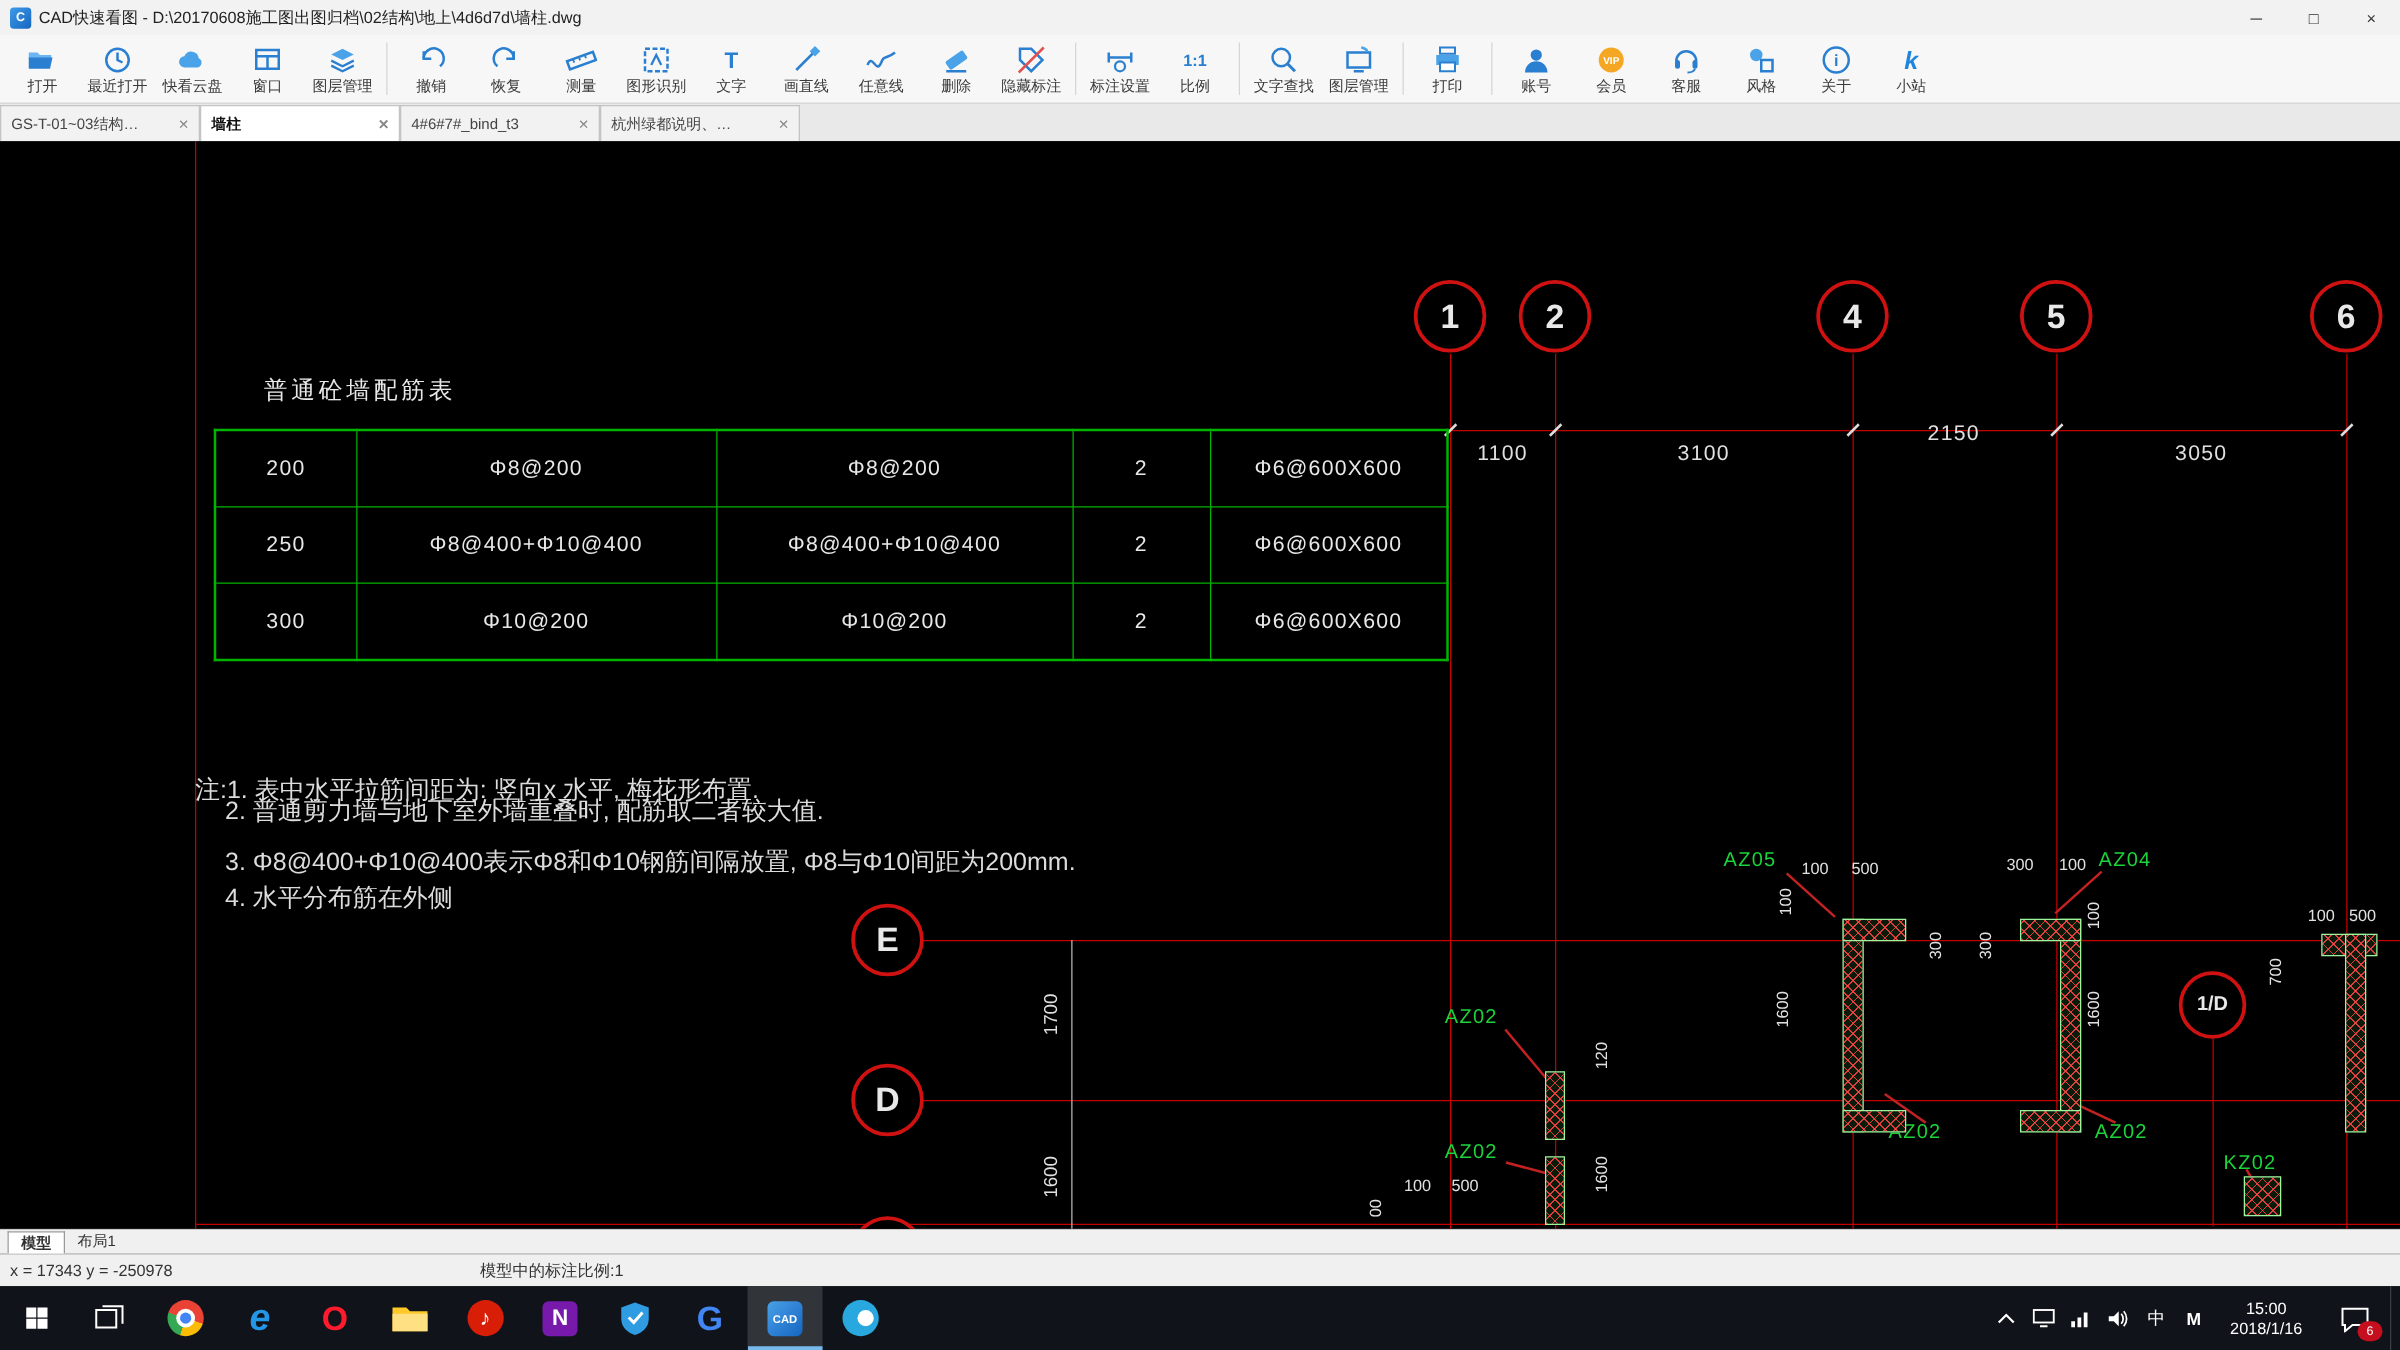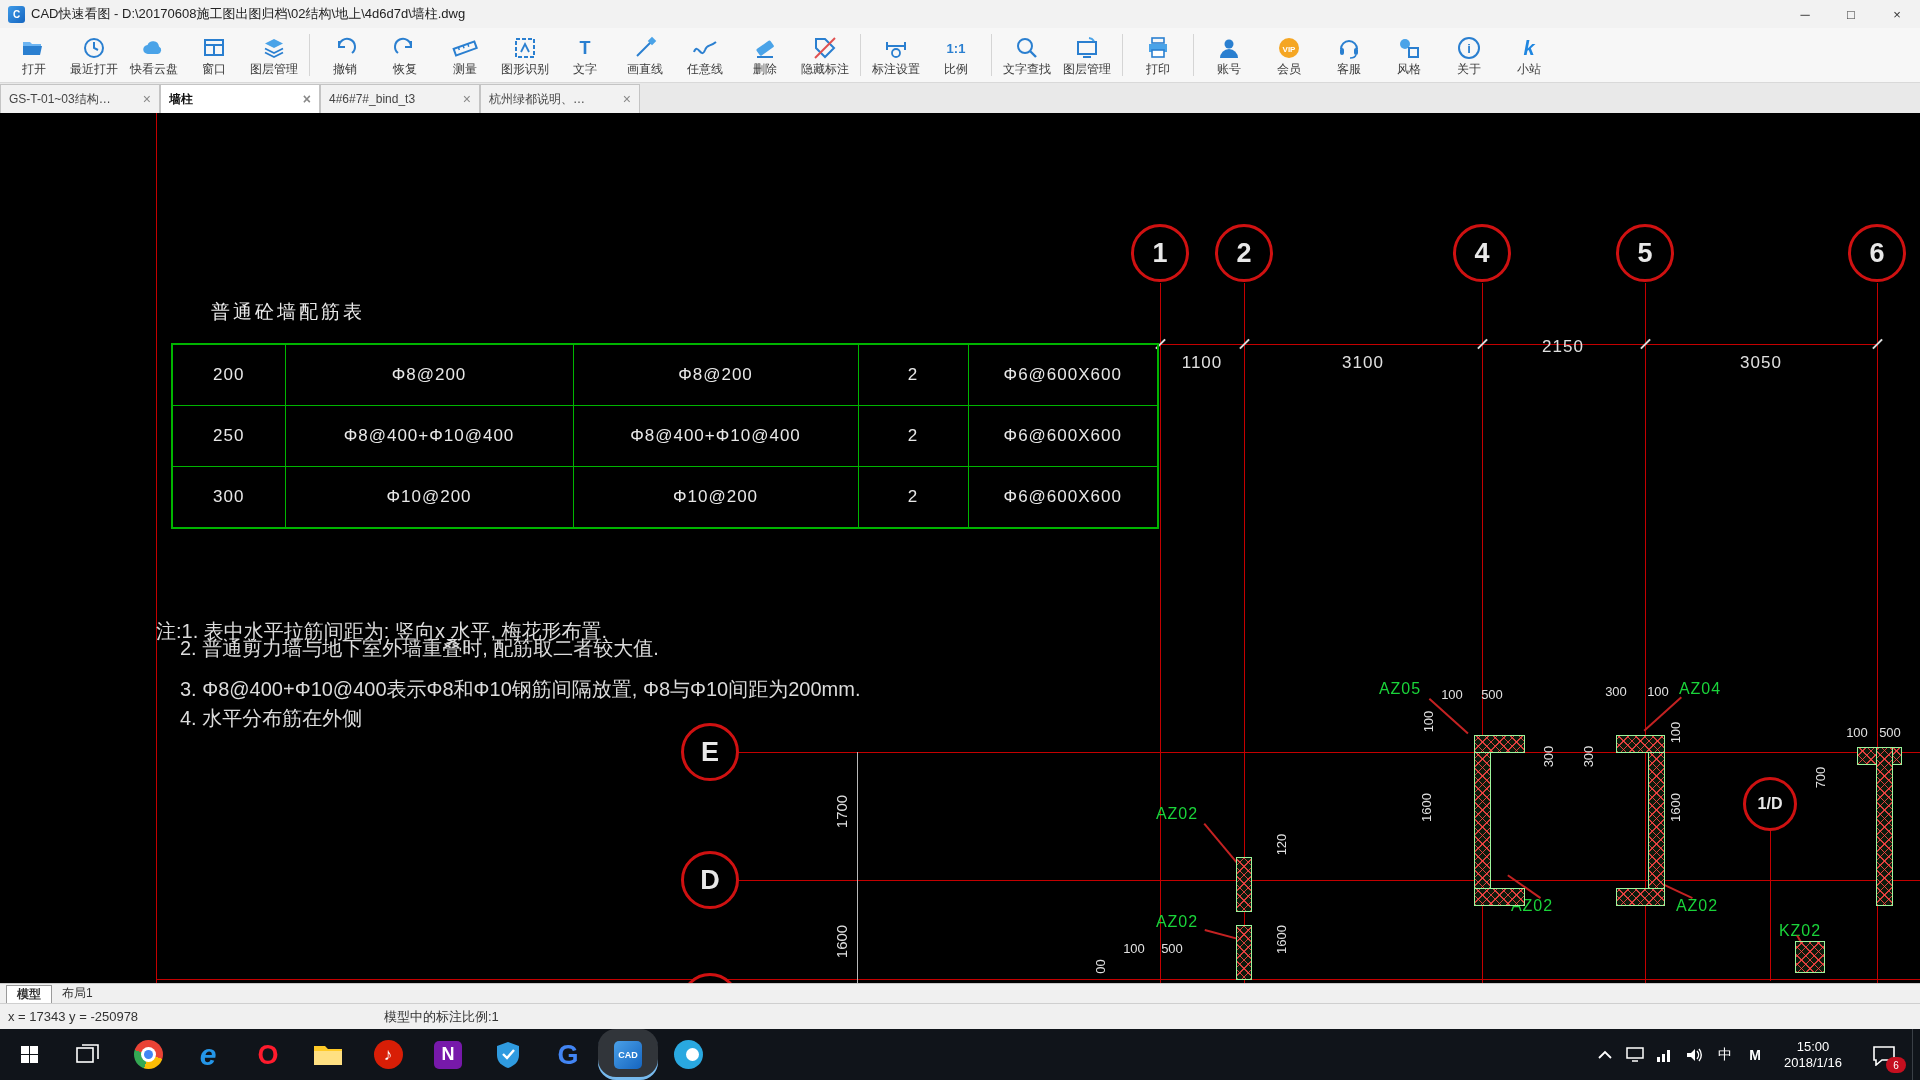--- a/index.html
+++ b/index.html
@@ -71,21 +71,21 @@
   .scaleinfo{margin-left:16px;}
 
   
   .taskbar{height:51px;background:#10141a;display:flex;align-items:center;flex:0 0 auto;position:relative;}
   .tb-start{width:58px;height:100%;display:flex;align-items:center;justify-content:center;}
   .tb-search{width:420px;height:40px;background:#fff;display:flex;align-items:center;padding:0 8px;box-sizing:border-box;}
   .cortana-ring{width:20px;height:20px;border:2.5px solid #1b4f8f;border-radius:50%;box-sizing:border-box;margin-right:8px;flex:0 0 auto;}
   .tb-search input{border:none;outline:none;flex:1;font-size:14px;color:#333;background:transparent;
     font-family:"Liberation Sans","DejaVu Sans",sans-serif;}
   .tb-slot{width:60px;height:100%;display:flex;align-items:center;justify-content:center;position:relative;}
-  .tb-slot.active{background:rgba(255,255,255,.14);box-shadow:inset 0 -3px 0 #76b9ed;border-radius:18px;}
+  .tb-slot.active{background:rgba(255,255,255,.14);box-shadow:inset 0 -3px 0 #76b9ed;}
   .circle-ico{width:29px;height:29px;border-radius:50%;display:flex;align-items:center;justify-content:center;}
   .sq-ico{width:28px;height:28px;border-radius:5px;display:flex;align-items:center;justify-content:center;
     color:#fff;font-weight:bold;font-size:18px;}
   .chrome-outer{width:29px;height:29px;border-radius:50%;
     background:conic-gradient(#ea4335 0 30%,#fbbc05 30% 55%,#34a853 55% 80%,#ea4335 80% 100%);
     display:flex;align-items:center;justify-content:center;}
   .chrome-mid{width:15px;height:15px;border-radius:50%;background:#fff;display:flex;align-items:center;justify-content:center;}
   .chrome-dot{width:9px;height:9px;border-radius:50%;background:#4285f4;}
   .tray{margin-left:auto;display:flex;align-items:center;height:100%;}
   .tray-cell{width:30px;height:100%;display:flex;align-items:center;justify-content:center;color:#fff;font-size:14px;}

